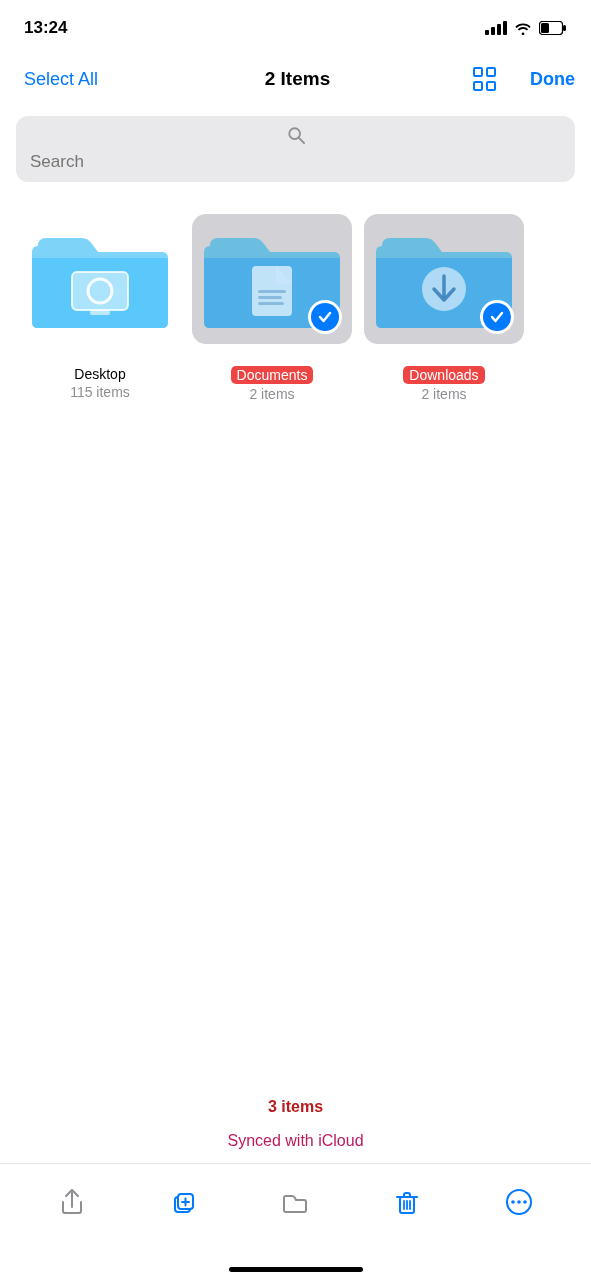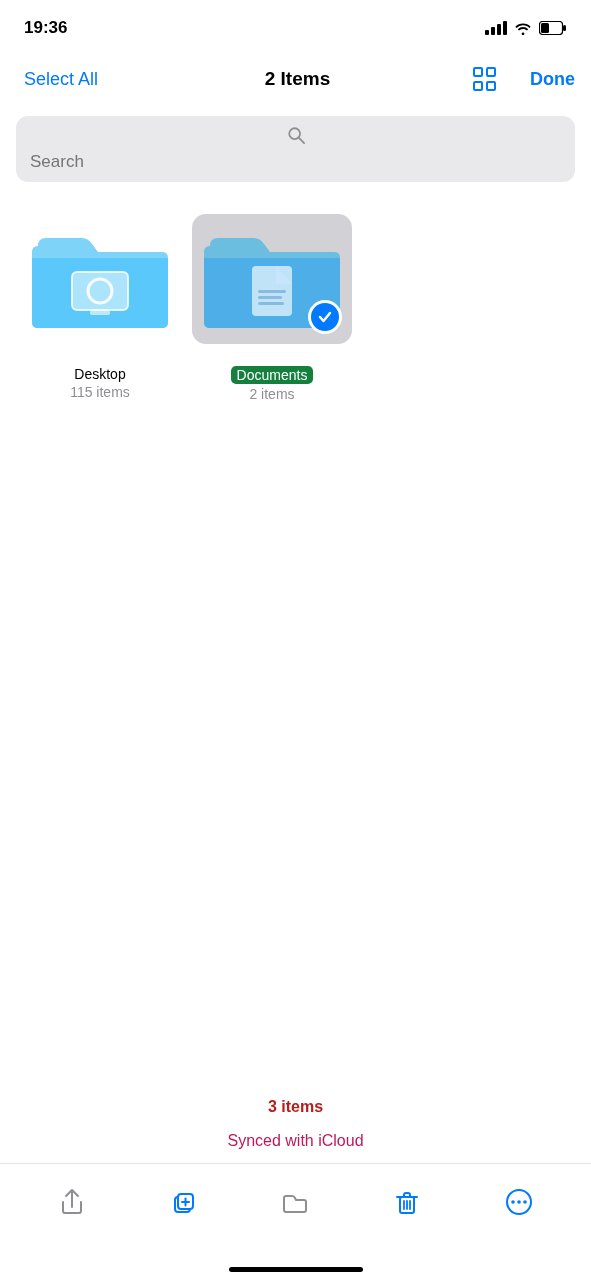--- a/index.html
+++ b/index.html
@@ -191,21 +191,21 @@
     }
 
     .folder-name {
       font-size: 14px;
       font-weight: 400;
       color: #000;
       margin-top: 22px;
       text-align: center;
     }
     .folder-item.selected .folder-name {
-      background: #15803d;
+      background: #ef4444;
       color: #fff;
       border-radius: 5px;
       padding: 1px 6px;
     }
     .folder-count {
       font-size: 14px;
       color: #8E8E93;
       margin-top: 2px;
       text-align: center;
     }
@@ -263,21 +263,21 @@
       width: 134px;
       height: 5px;
       background: #000;
       border-radius: 3px;
     }
   </style>
 </head>
 <body>
 
 <div class="status-bar">
-  <span class="status-time">19:36</span>
+  <span class="status-time">13:24</span>
   <div class="status-icons">
 
     <div class="signal-bars">
       <span style="height:5px"></span>
       <span style="height:8px"></span>
       <span style="height:11px"></span>
       <span style="height:14px"></span>
     </div>
 
     <svg width="18" height="14" viewBox="0 0 20 15">
@@ -356,20 +356,42 @@
           <svg viewBox="0 0 16 16" fill="none">
             <polyline points="3,8 6.5,12 13,4" stroke="white" stroke-width="2.5" stroke-linecap="round" stroke-linejoin="round"></polyline>
           </svg>
         </div>
       </div>
     </div>
     <span class="folder-name">Documents</span>
     <span class="folder-count">2 items</span>
   </div>
 
+  <div class="folder-item selected">
+    <div class="folder-icon-wrapper">
+      <div class="folder-selected-bg"></div>
+      <svg class="folder-svg" viewBox="0 0 140 110">
+        <path d="M8 22 Q8 14 16 14 L52 14 Q58 14 62 20 L68 28 L132 28 Q138 28 138 34 L138 98 Q138 104 132 104 L8 104 Q2 104 2 98 L2 28 Q2 22 8 22Z" fill="#6BBEE0"></path>
+        <path d="M2 34 L2 98 Q2 104 8 104 L132 104 Q138 104 138 98 L138 34 Z" fill="#4DAEE8"></path>
+
+        <circle cx="70" cy="65" r="22" fill="rgba(255,255,255,0.55)"></circle>
+        <line x1="70" y1="52" x2="70" y2="72" stroke="rgba(60,130,190,0.9)" stroke-width="3.5" stroke-linecap="round"></line>
+        <polyline points="60,65 70,76 80,65" fill="none" stroke="rgba(60,130,190,0.9)" stroke-width="3.5" stroke-linecap="round" stroke-linejoin="round"></polyline>
+      </svg>
+      <div class="checkmark-badge">
+        <div class="inner">
+          <svg viewBox="0 0 16 16" fill="none">
+            <polyline points="3,8 6.5,12 13,4" stroke="white" stroke-width="2.5" stroke-linecap="round" stroke-linejoin="round"></polyline>
+          </svg>
+        </div>
+      </div>
+    </div>
+    <span class="folder-name">Downloads</span>
+    <span class="folder-count">2 items</span>
+  </div>
 
 </div>
 
 <div class="bottom-status">
   <div class="items-count">3 items</div>
   <div class="sync-status">Synced with iCloud</div>
 </div>
 
 <div class="bottom-toolbar">
 

